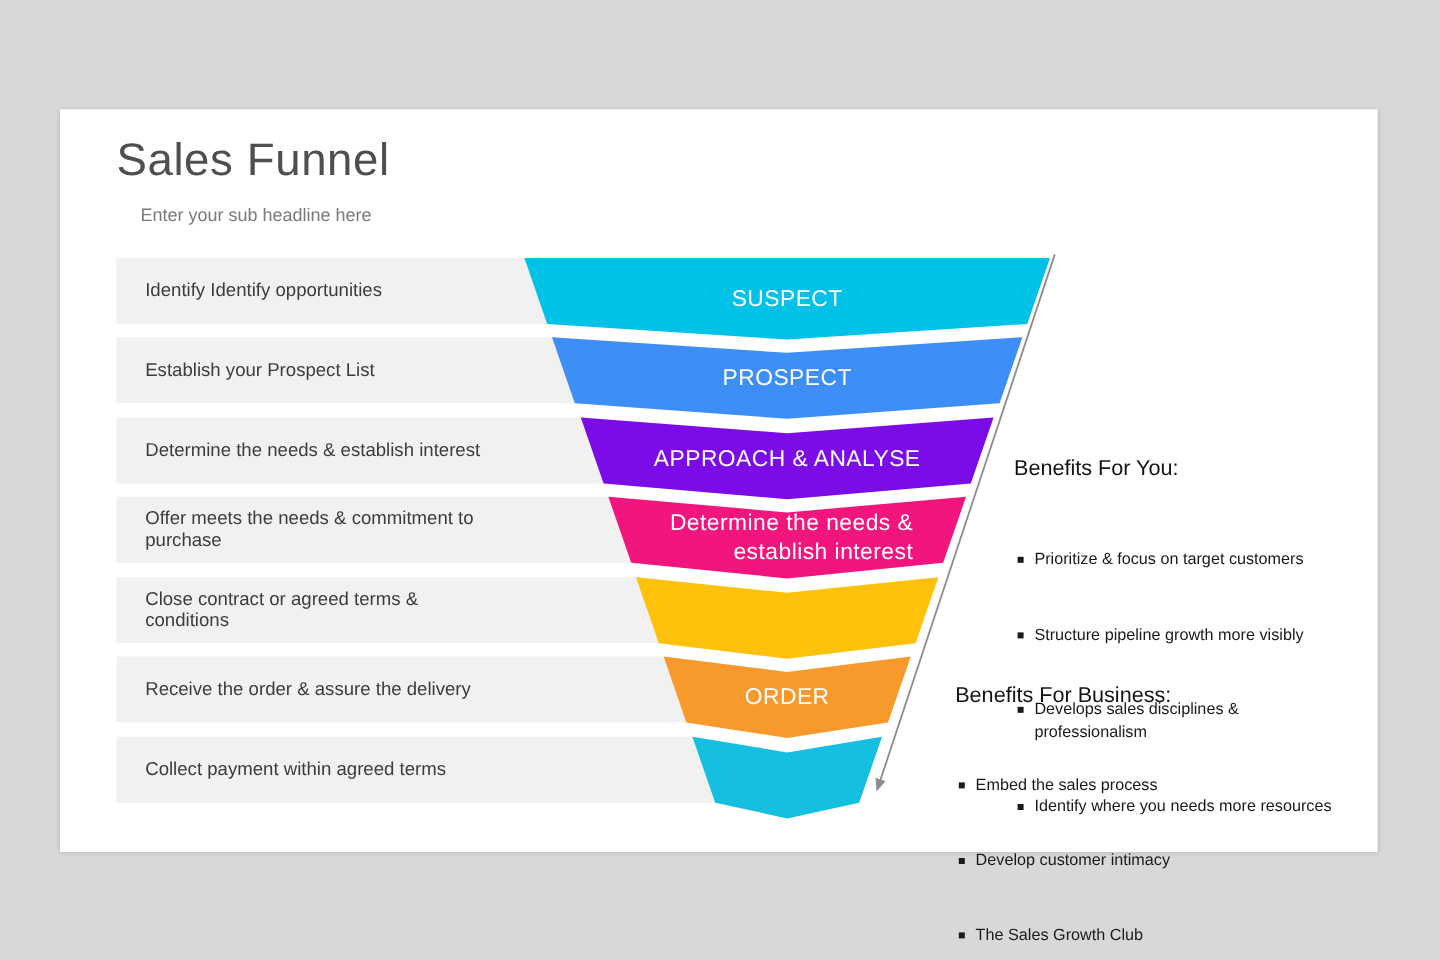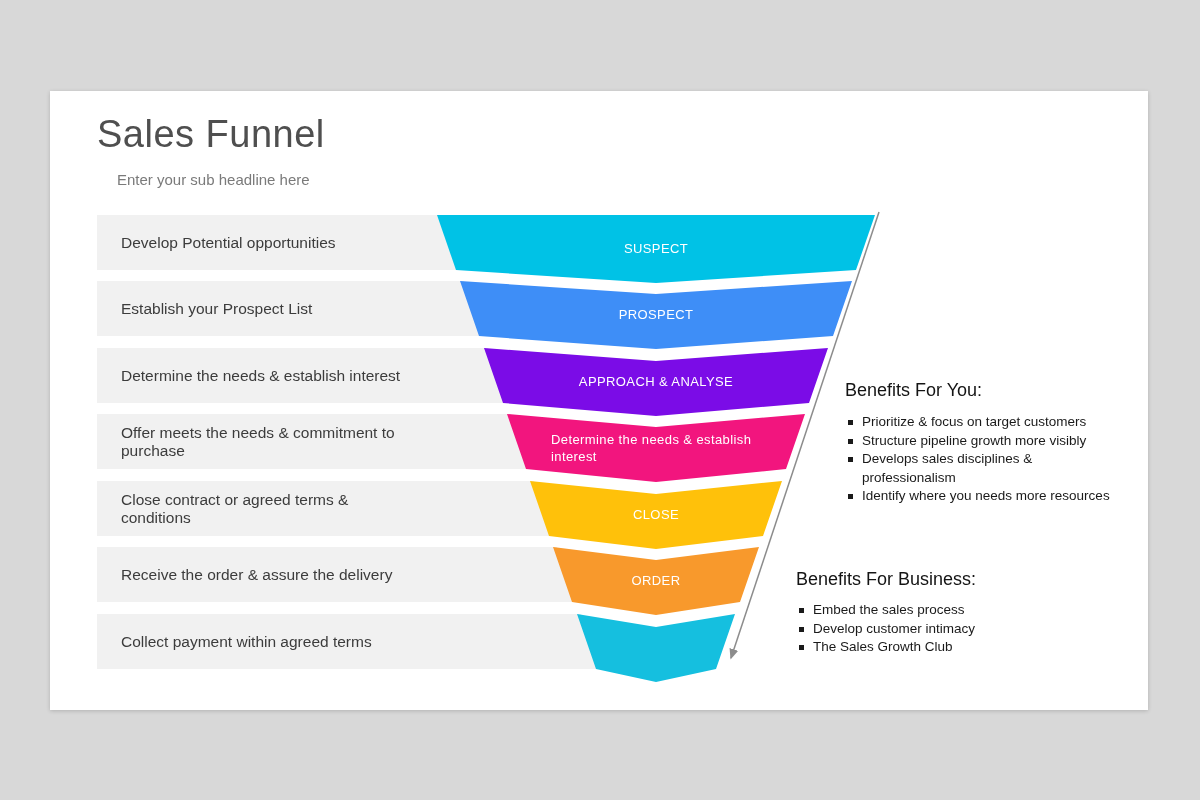--- a/index.html
+++ b/index.html
@@ -22,32 +22,32 @@
     font-size:15px;font-weight:400;color:#7a7a7a;margin-left:20px;
   }
   svg.funnel-svg{position:absolute;left:0;top:0;width:1098px;height:619px;}
   .row-label{
     position:absolute;left:71px;width:300px;height:55px;
     display:flex;align-items:center;
     font-size:15.5px;color:#3c3c3c;
   }
   .stage-label{
     position:absolute;left:486px;width:240px;height:55px;
-    display:flex;align-items:center;justify-content:center;text-align:left;
-    font-size:13px;color:#ffffff;letter-spacing:0.4px;line-height:1.25;
+    display:flex;align-items:center;justify-content:center;text-align:right;
+    font-size:19px;color:#ffffff;letter-spacing:0.4px;line-height:1.25;
   }
   .stage-label.wrap{width:210px;left:501px;}
   .benefits-heading{
     position:absolute;font-size:18px;color:#141414;font-weight:400;
   }
   .benefits-list{
     position:absolute;width:272px;margin:0;padding:0;list-style:none;
     font-size:13.5px;color:#1a1a1a;
   }
-  .benefit-item{display:flex;line-height:18.5px;}
+  .benefit-item{display:flex;line-height:18.5px;margin-top:44px;}
   .bullet{
     width:5px;height:5px;background:#1a1a1a;flex:0 0 5px;
     margin:7px 9px 0 3px;
   }
   .benefit-text{flex:1;}
 </style>
 </head>
 <body>
 
 <div class="slide">
@@ -74,33 +74,32 @@
     <polygon points="410,190 606,203 802,190 783,245 606,258 429,245" fill="#3E8EF7"></polygon>
     <polygon points="434,257 606,270 778,257 759,312 606,325 453,312" fill="#7B0CE7"></polygon>
     <polygon points="457,323 606,336 755,323 736,378 606,391 476,378" fill="#F2157E"></polygon>
     <polygon points="480,390 606,403 732,390 713,445 606,458 499,445" fill="#FFC10A"></polygon>
     <polygon points="503,456 606,469 709,456 690,511 606,524 522,511" fill="#F8992C"></polygon>
     <polygon points="527,523 606,536 685,523 666,578 606,591 546,578" fill="#15BFDF"></polygon>
 
     <line x1="829" y1="121" x2="681" y2="567" stroke-width="1.5" marker-end="url(#arr)" stroke="#8C8C8C"></line>
   </svg>
 
-  <div class="row-label" style="top:124px">Develop Potential opportunities</div>
+  <div class="row-label" style="top:124px">Identify Identify opportunities</div>
   <div class="row-label" style="top:190px">Establish your Prospect List</div>
   <div class="row-label" style="top:257px">Determine the needs &amp; establish interest</div>
   <div class="row-label" style="top:323px">Offer meets the needs &amp; commitment to purchase</div>
   <div class="row-label" style="top:390px">Close contract or agreed terms &amp; conditions</div>
   <div class="row-label" style="top:456px">Receive the order &amp; assure the delivery</div>
   <div class="row-label" style="top:523px">Collect payment within agreed terms</div>
 
   <div class="stage-label" style="top:131px">SUSPECT</div>
   <div class="stage-label" style="top:197px">PROSPECT</div>
   <div class="stage-label" style="top:264px">APPROACH &amp; ANALYSE</div>
   <div class="stage-label wrap" style="top:330px">Determine the needs &amp; establish interest</div>
-  <div class="stage-label" style="top:397px">CLOSE</div>
   <div class="stage-label" style="top:463px">ORDER</div>
 
   <div class="benefits-heading" style="left:795px;top:289px">Benefits For You:</div>
   <ul class="benefits-list" style="left:795px;top:322px">
     <li class="benefit-item">
         <span class="bullet"></span>
         <span class="benefit-text">Prioritize &amp; focus on target customers</span>
       </li>
     <li class="benefit-item">
         <span class="bullet"></span>

